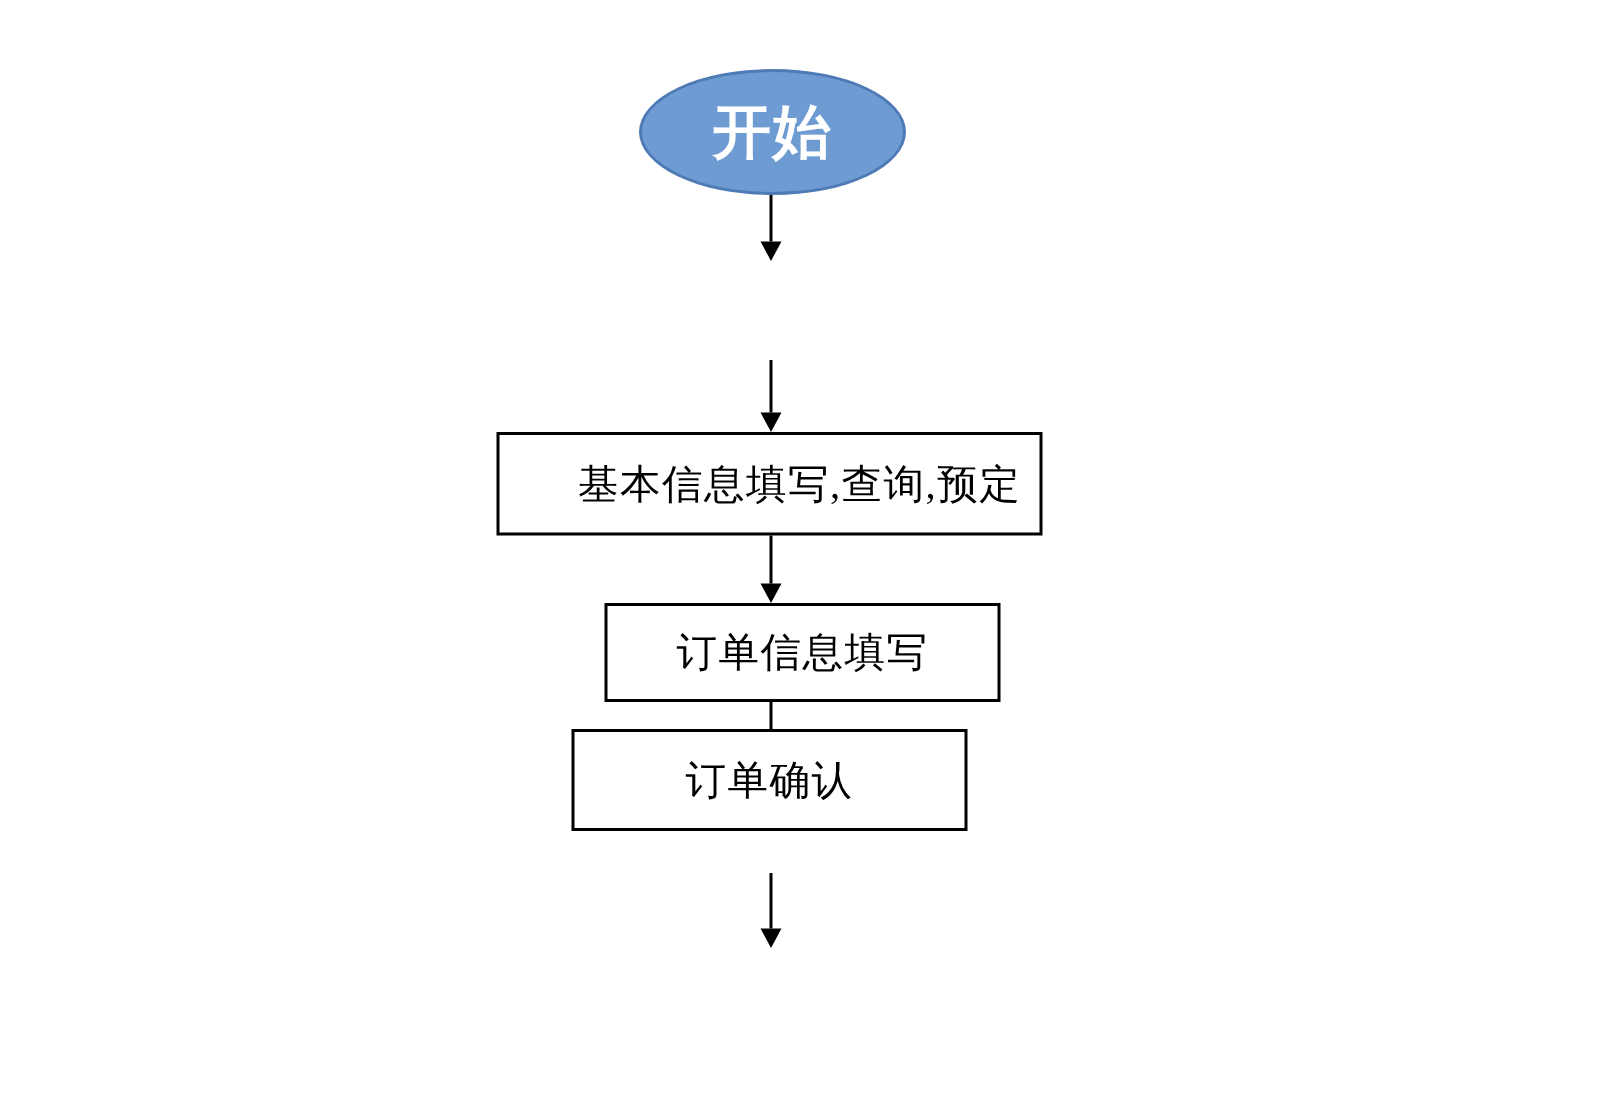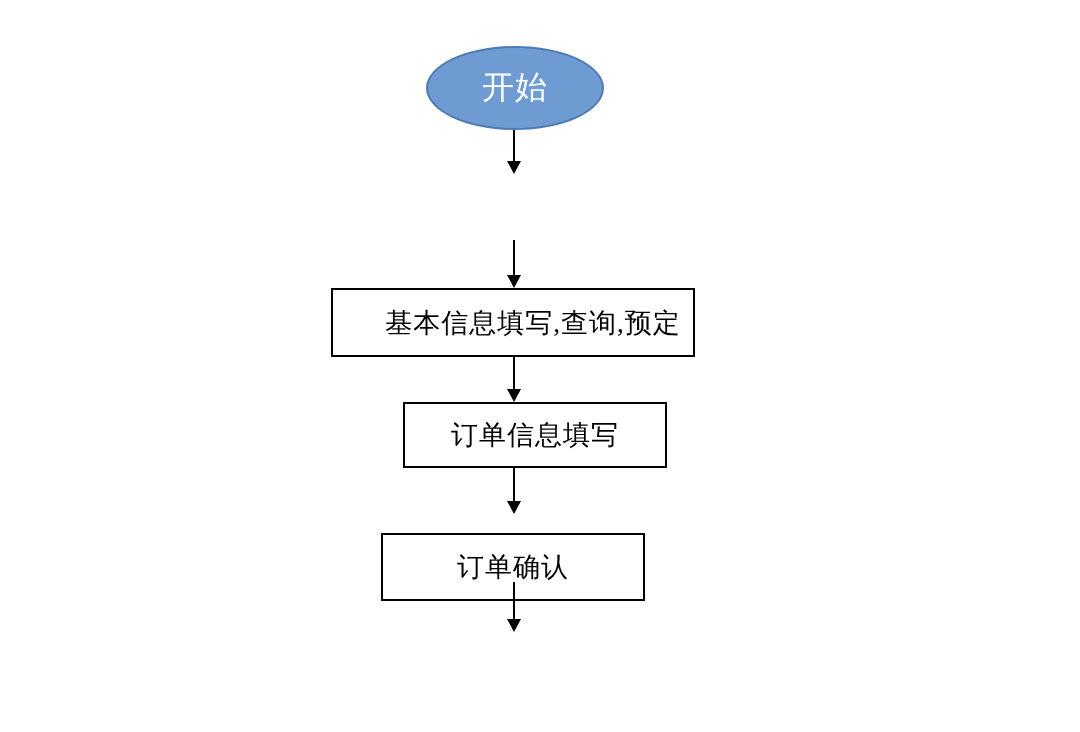--- a/index.html
+++ b/index.html
@@ -22,33 +22,34 @@
     justify-content: center;
     box-sizing: border-box;
     text-align: center;
     letter-spacing: 1px;
   }
   .terminator {
     background: var(--terminator-fill, #6E9CD2);
     border: 2px solid var(--terminator-border, #4E7AB5);
     border-radius: 50%;
     color: var(--terminator-text, #ffffff);
-    font-size: 32px;
+    font-size: 39px;
+    font-weight: bold;
   }
   .process {
     background: var(--process-fill, #ffffff);
     border: 2px solid var(--process-border, #000000);
     color: var(--process-text, #000000);
     font-size: 27px;
   }
   .node-start        { left: 426px; top: 46px;  width: 178px; height: 84px; }
   .node-login        { left: 381px; top: 174px; width: 266px; height: 66px; }
   .node-basic-info   { left: 331px; top: 288px; width: 364px; height: 69px; padding-left: 40px; }
   .node-order-info   { left: 381px; top: 402px; width: 264px; height: 66px; margin-left: 22px; }
-  .node-order-confirm{ left: 381px; top: 533px; width: 264px; height: 68px; }
+  .node-order-confirm{ left: 381px; top: 486px; width: 264px; height: 68px; }
   .node-end          { left: 426px; top: 632px; width: 178px; height: 80px; }
 
   .arrow {
     position: absolute;
     left: 506px;            
     width: 16px;
     display: flex;
     flex-direction: column;
     align-items: center;
   }

